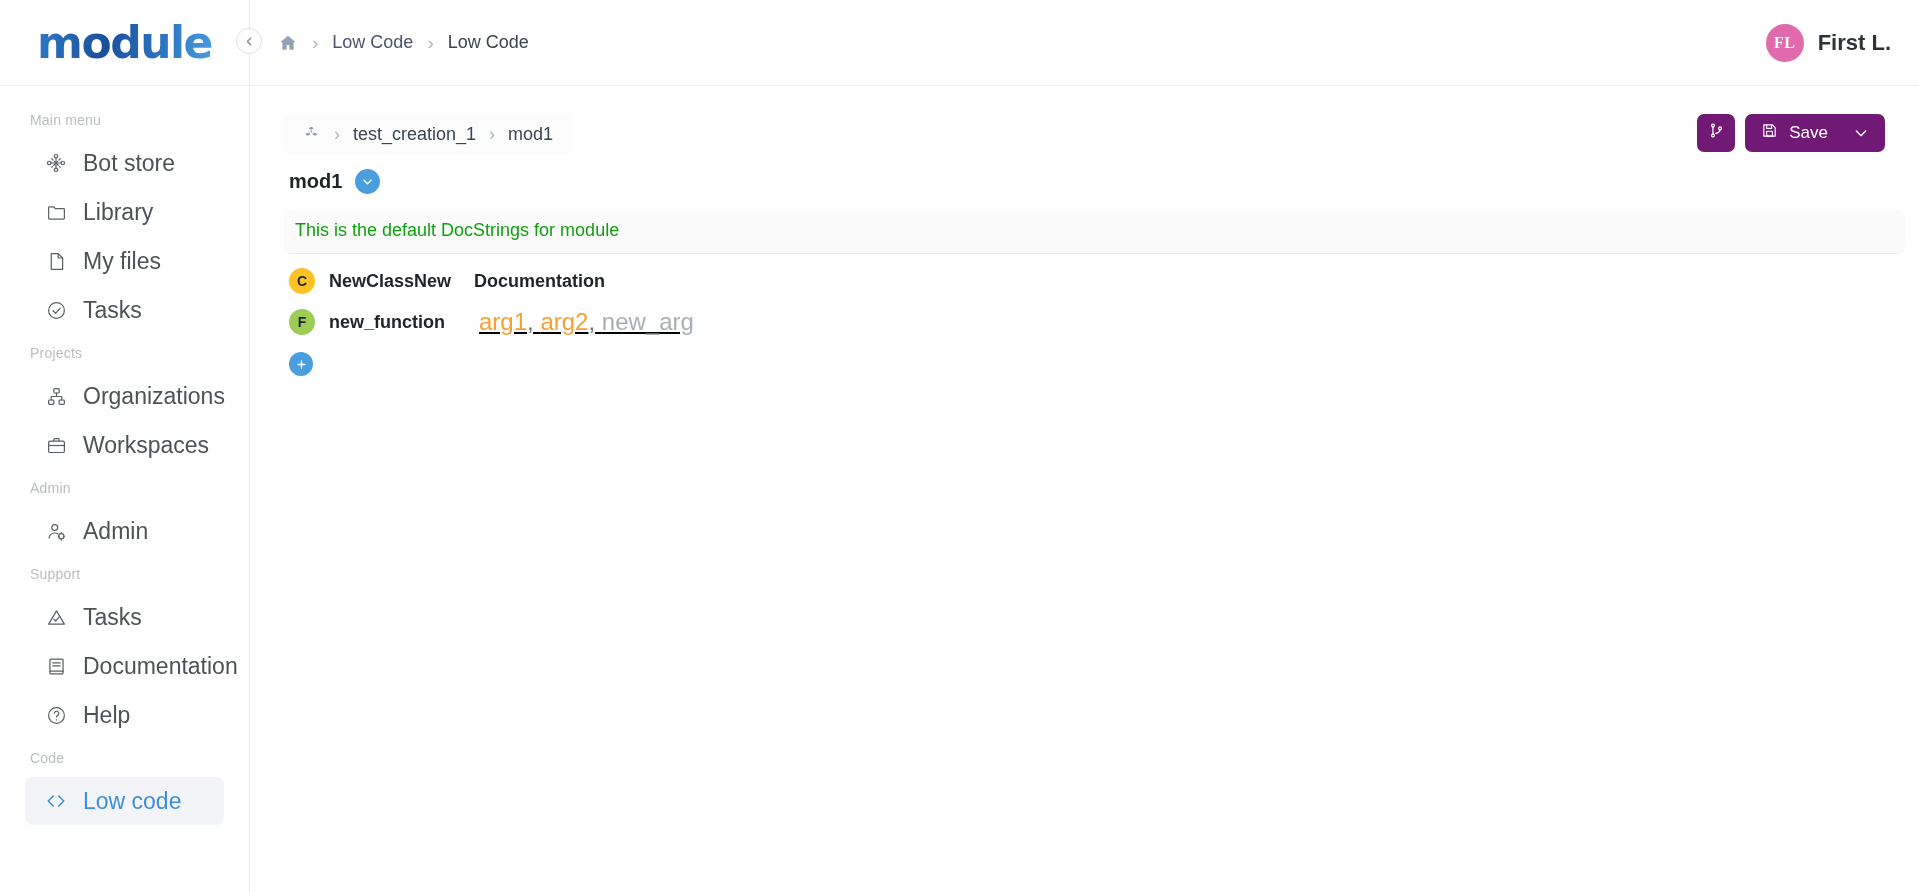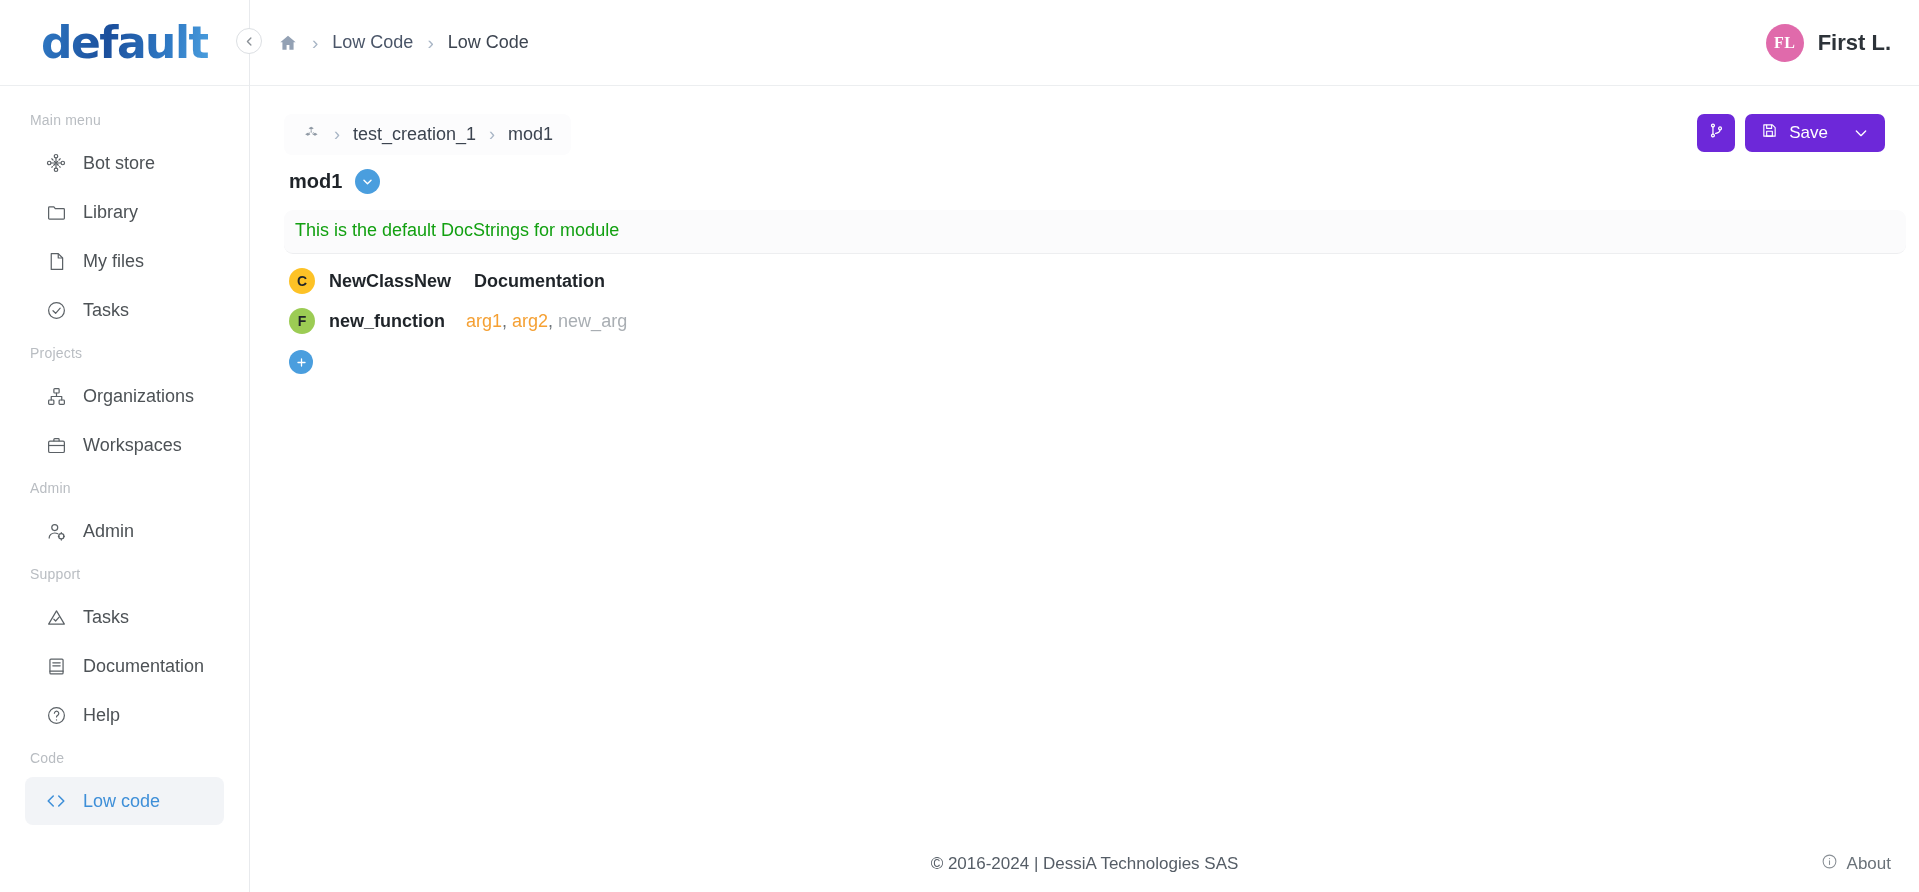--- a/index.html
+++ b/index.html
@@ -34,21 +34,21 @@
   }
   .nav { padding-top: 16px; flex: 1; overflow: hidden; }
   .nav-section-label {
     font-size: 14px; color: #b9bdc2; padding: 10px 0 10px 30px;
     letter-spacing: .2px;
   }
   .nav-item {
     display: flex; align-items: center; gap: 16px;
     height: 48px; margin: 1px 25px; padding-left: 20px;
     border-radius: 8px; cursor: pointer;
-    color: #4d5256; font-size: 18px;
+    color: #4d5256; font-size: 23px;
   }
   .nav-item.active { background: #f2f4f7; color: #3e8fd8; }
   .nav-item .ico { width: 22px; height: 22px; display: flex; align-items: center; justify-content: center; flex: 0 0 22px; }
   .nav-item .ico svg { display: block; }
   .nav-label { white-space: nowrap; }
 
   .collapse-btn {
     position: absolute; right: -13px; top: 28px;
     width: 26px; height: 26px; border-radius: 50%;
     background: #fff; border: 1px solid #dcdfe3;
@@ -84,21 +84,21 @@
     display: inline-flex; align-items: center; gap: 13px;
     background: #fcfcfd; border-radius: 8px;
     padding: 10px 18px; font-size: 18px; color: #3c4450;
   }
   .mod-crumb .pkg { color: #7b8794; display: flex; align-items: center; }
   .mod-crumb .sep { color: #a9b6c6; }
   .mod-crumb .seg { cursor: pointer; }
 
   .actions { display: flex; align-items: center; gap: 10px; }
   .btn {
-    background: #6d28d9; color: #fff; border: none; border-radius: 7px;
+    background: #701a75; color: #fff; border: none; border-radius: 7px;
     height: 38px; display: inline-flex; align-items: center; gap: 11px;
     padding: 0 16px; font-size: 17px; cursor: pointer;
     font-family: "Liberation Sans", sans-serif;
   }
   .btn.icon-only { width: 38px; padding: 0; justify-content: center; }
   .btn .chev { margin-left: 14px; display: flex; }
 
   .mod-title-row { display: flex; align-items: center; gap: 13px; margin: 14px 0 0 5px; }
   .mod-title { font-size: 20px; font-weight: 700; color: #1f2429; }
   .round-btn {
@@ -118,21 +118,21 @@
   .member-row { display: flex; align-items: center; gap: 14px; margin-top: 14px; padding-left: 5px; }
   .badge {
     width: 26px; height: 26px; border-radius: 50%;
     display: flex; align-items: center; justify-content: center;
     font-size: 14px; font-weight: 700; color: #1f2429; flex: 0 0 26px;
   }
   .badge.cls { background: #fdc226; }
   .badge.fn  { background: #9ccc54; }
   .member-name { font-size: 18px; font-weight: 700; color: #1f2429; }
   .member-base { font-size: 18px; font-weight: 700; color: #1f2429; margin-left: 9px; }
-  .args { font-size: 18px; margin-left: 7px; }
+  .args { font-size: 24px; margin-left: 20px; text-decoration: underline; }
   .arg { color: #f5a033; }
   .arg.muted { color: #a9aeb3; }
   .arg-sep { color: #6b7278; }
   .add-row { margin-top: 16px; padding-left: 5px; }
 
   
   .footer {
     height: 56px; flex: 0 0 56px; position: relative;
     display: flex; align-items: center; justify-content: center;
     font-size: 17px; color: #555d66;
@@ -143,21 +143,21 @@
     font-size: 17px; cursor: pointer;
   }
 </style>
 </head>
 <body>
 
 <div class="app">
 
   <aside class="sidebar">
     <div class="logo-wrap">
-      <span class="logo-text">default</span>
+      <span class="logo-text">module</span>
     </div>
 
     <div class="collapse-btn">
       <svg width="11" height="11" viewBox="0 0 16 16" fill="none" stroke="#8a9096" stroke-width="2" stroke-linecap="round" stroke-linejoin="round">
           <polyline points="10,3 5,8 10,13"></polyline>
         </svg>
     </div>
 
     <nav class="nav">
 
@@ -387,28 +387,15 @@
       <div class="add-row">
         <span class="round-btn add">
           <svg width="13" height="13" viewBox="0 0 24 24" fill="none" stroke="#fff" stroke-width="2.4" stroke-linecap="round">
               <path d="M12 5.5v13M5.5 12h13"></path>
             </svg>
         </span>
       </div>
 
     </div>
 
-    <footer class="footer">
-      <span>© 2016-2024 | DessiA Technologies SAS</span>
-      <span class="about">
-        <span>
-          <svg width="17" height="17" viewBox="0 0 24 24" fill="none" stroke="#8a9096" stroke-width="1.5" stroke-linecap="round">
-              <circle cx="12" cy="12" r="9"></circle>
-              <path d="M12 11v5.2"></path>
-              <circle cx="12" cy="7.9" r=".85" fill="#8a9096" stroke="none"></circle>
-            </svg>
-        </span>
-        <span>About</span>
-      </span>
-    </footer>
 
   </section>
 </div>
 
 </body></html>

